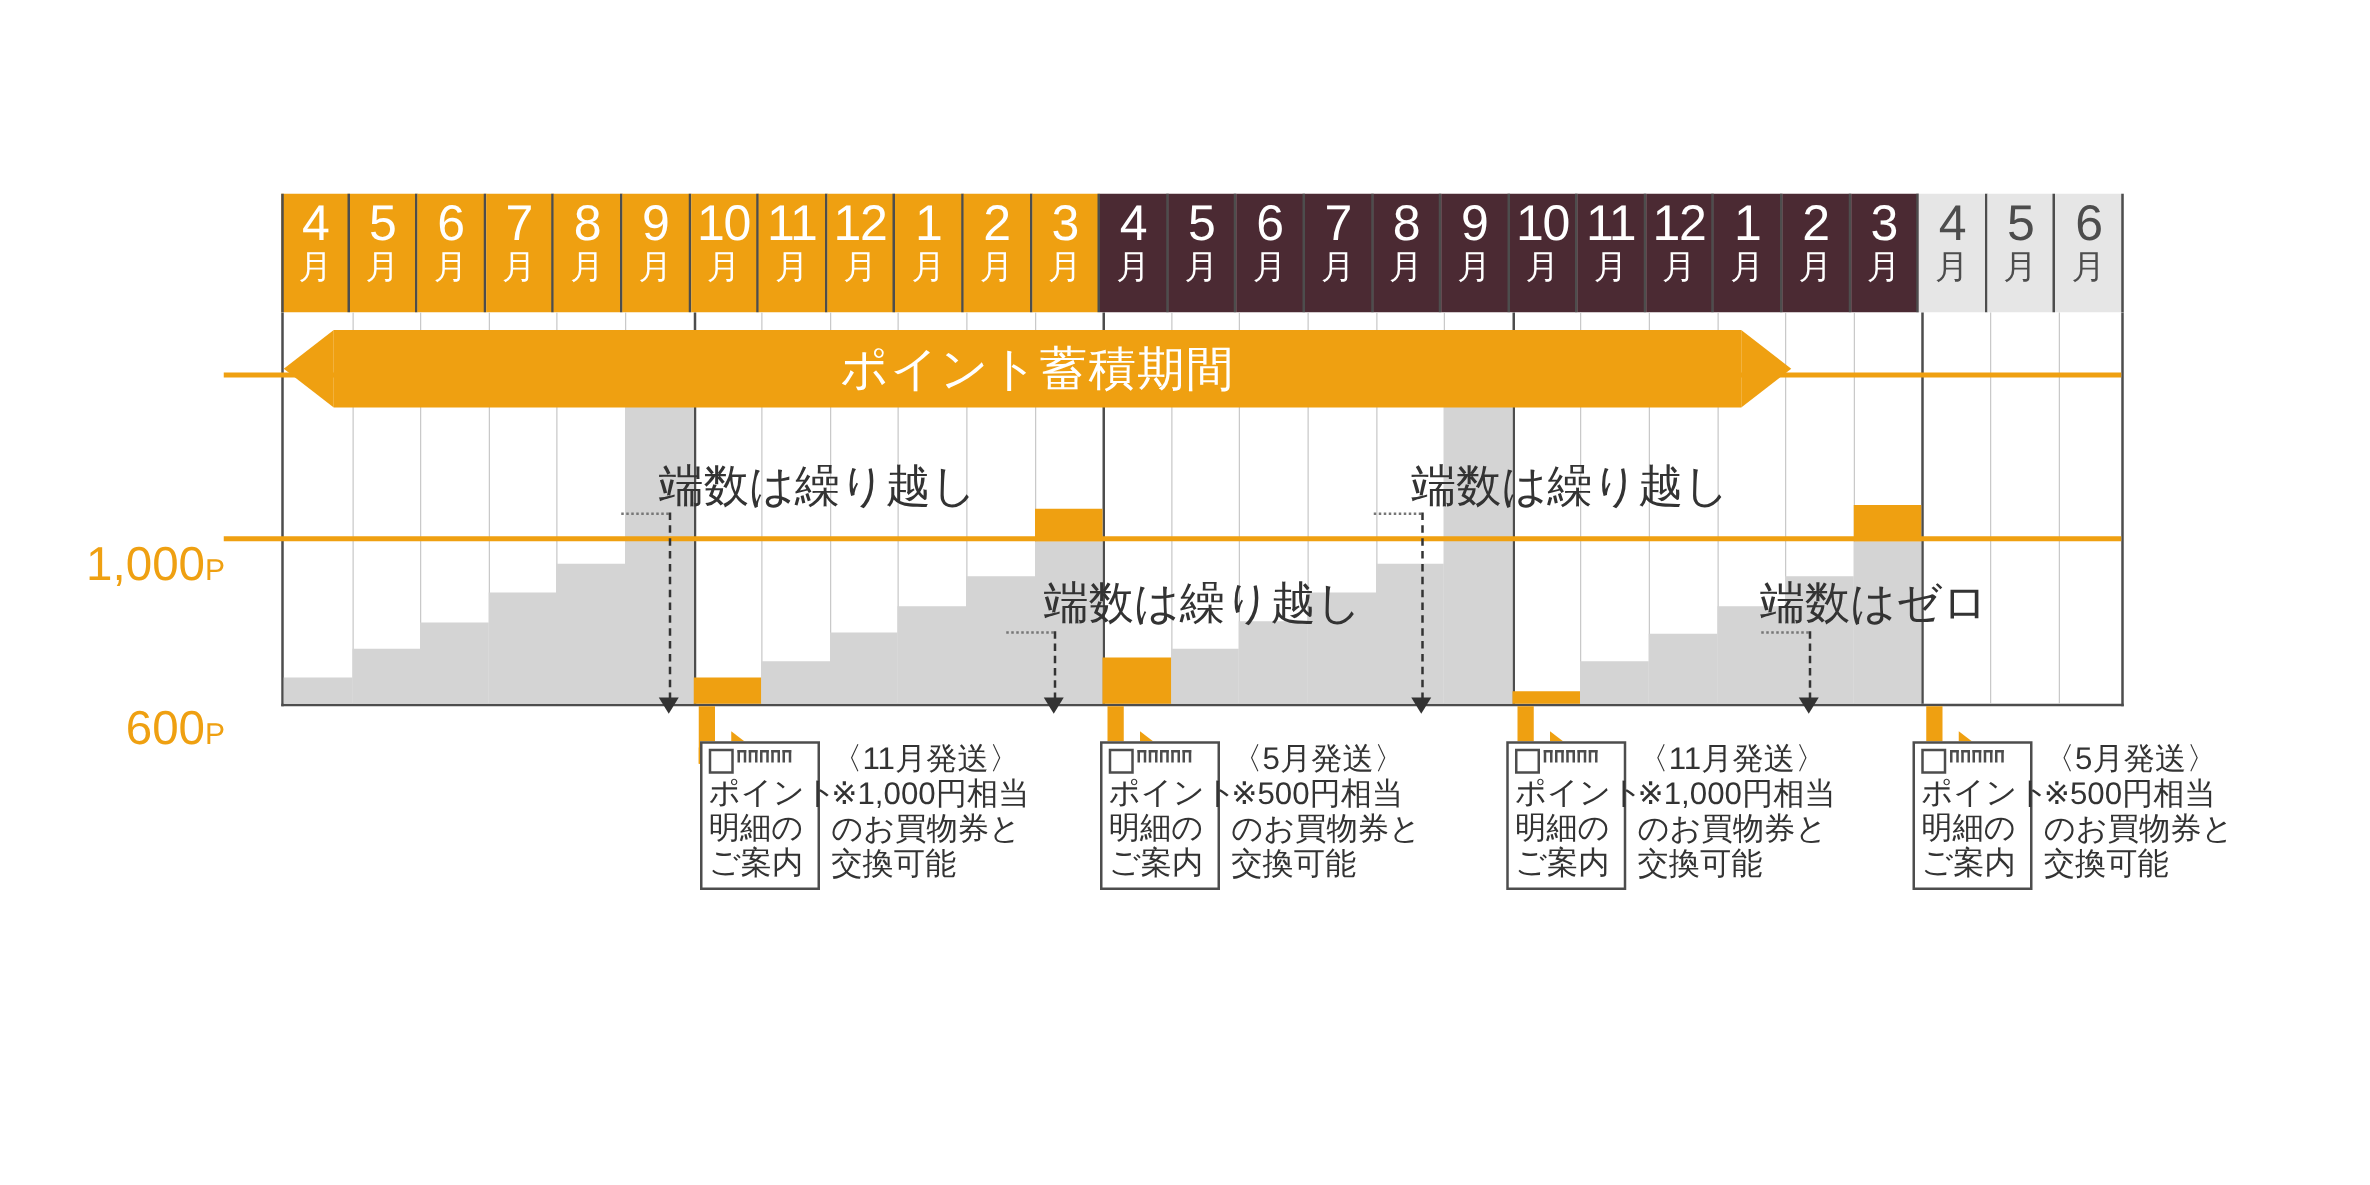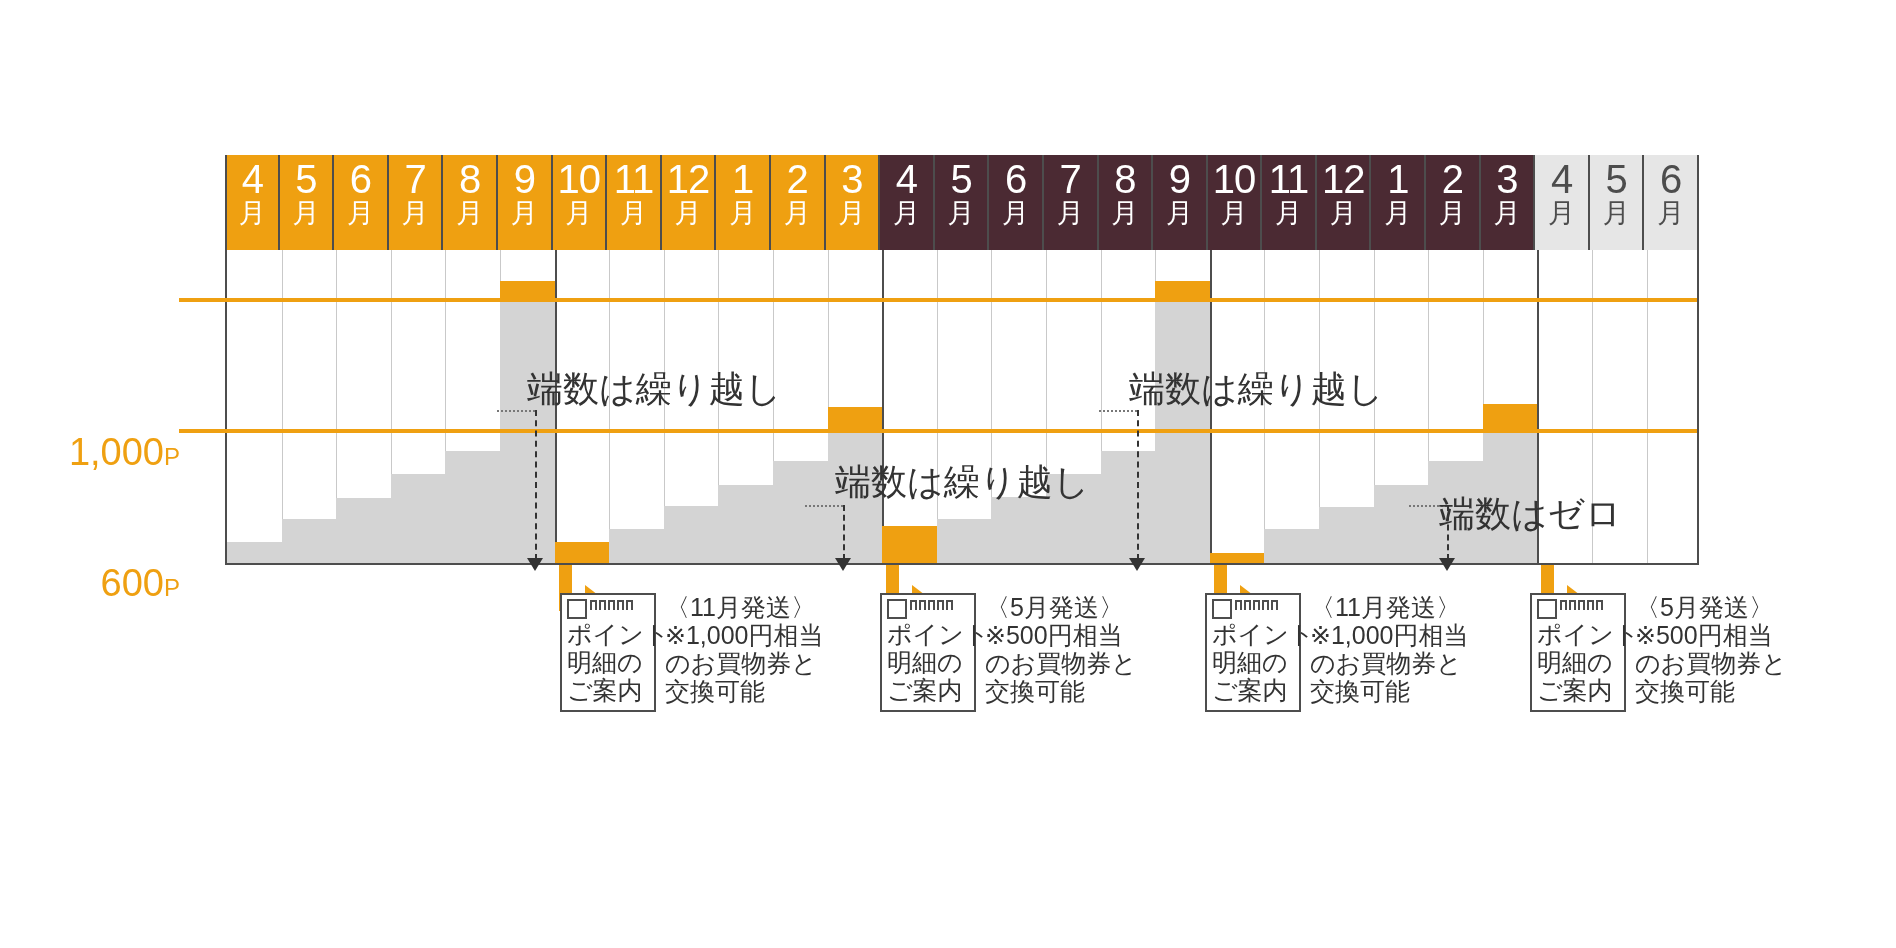--- a/index.html
+++ b/index.html
@@ -300,40 +300,46 @@
             <div class="bseg borange" style="bottom: 130.417px; height: 28.6917px;"></div>
           </div>
           <div class="bar" style="left: 1310.4px; width: 54.6px; height: 0px;"></div>
           <div class="bar" style="left: 1365px; width: 54.6px; height: 0px;"></div>
           <div class="bar" style="left: 1419.6px; width: 54.6px; height: 0px;"></div>
         </div>
 
       <div class="hline" id="line1000" style="bottom: 260.833px;"></div>
       <div class="hline" id="line500" style="bottom: 130.417px;"></div>
 
+      <div class="band" style="top:14px;left:0;width:1206px;">
+        <div class="band-head l"></div>
+        <div class="band-body"></div>
+        <div class="band-head r"></div>
+        <div class="band-txt">ポイント蓄積期間</div>
+      </div>
 
       <div class="dashh" style="left:270px;top:160px;width:38px;"></div>
       <div class="dash" style="left:308px;top:160px;height:150px;"></div>
       <div class="darrow" style="left:300px;top:308px;"></div>
       <div class="note" style="left:300px;top:115px;">端数は繰り越し</div>
 
       <div class="dashh" style="left:578px;top:255px;width:38px;"></div>
       <div class="dash" style="left:616px;top:255px;height:55px;"></div>
       <div class="darrow" style="left:608px;top:308px;"></div>
       <div class="note" style="left:608px;top:208px;">端数は繰り越し</div>
 
       <div class="dashh" style="left:872px;top:160px;width:38px;"></div>
       <div class="dash" style="left:910px;top:160px;height:150px;"></div>
       <div class="darrow" style="left:902px;top:308px;"></div>
       <div class="note" style="left:902px;top:115px;">端数は繰り越し</div>
 
       <div class="dashh" style="left:1182px;top:255px;width:38px;"></div>
       <div class="dash" style="left:1220px;top:255px;height:55px;"></div>
       <div class="darrow" style="left:1212px;top:308px;"></div>
-      <div class="note" style="left:1212px;top:208px;margin-top:32px;">端数はゼロ</div>
+      <div class="note" style="left:1181px;top:208px;">端数はゼロ</div>
     </div>
 
     <div class="ylabel" id="y1000" style="left: -255px; top: 276.167px; width: 210px;">
       <span>1,000</span><span class="p">P</span>
     </div>
     <div class="ylabel" id="y500" style="left: -255px; top: 406.583px; width: 210px;">
       <span>600</span><span class="p">P</span>
     </div>
 
   </div>

